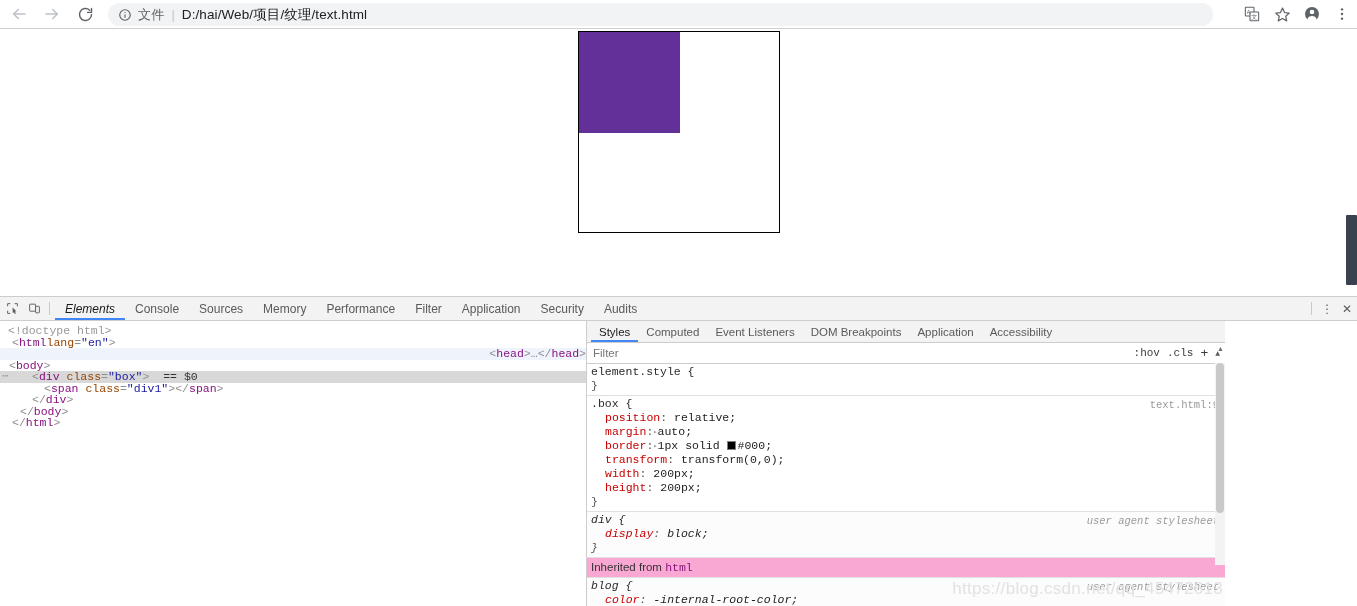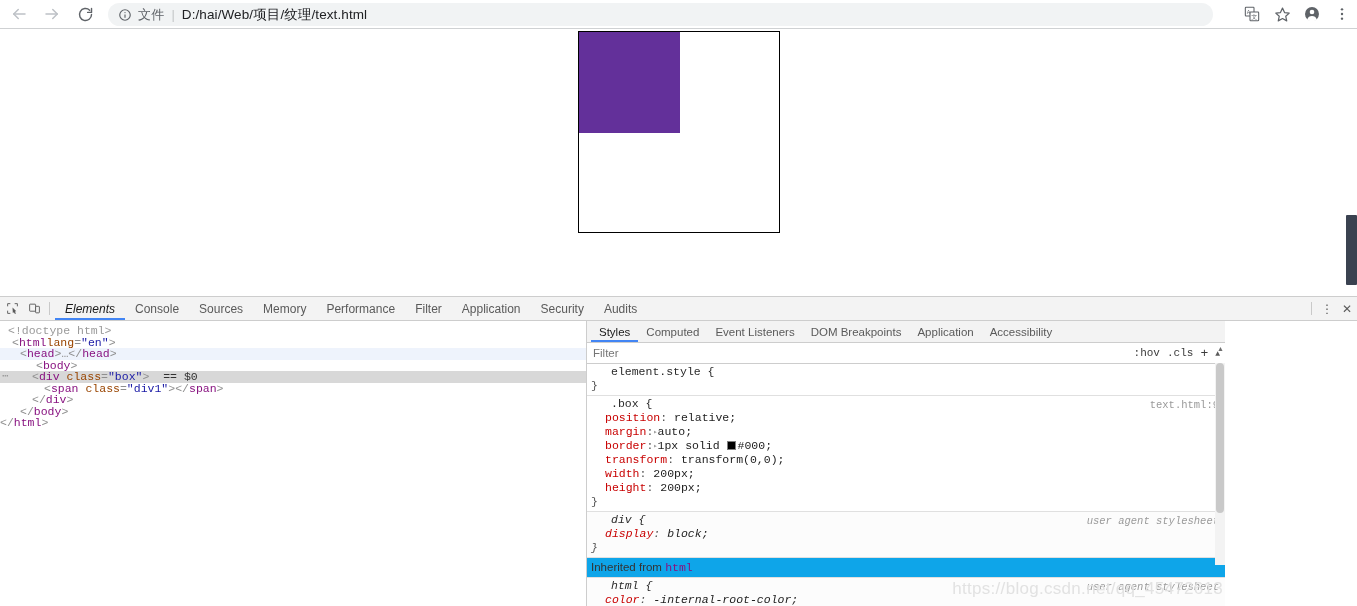--- a/index.html
+++ b/index.html
@@ -209,21 +209,21 @@
     line-height: 11.5px;
     padding-top: 4px;
   }
   .dom-line {
     height: 11.5px;
     line-height: 11.5px;
     white-space: nowrap;
     position: relative;
     padding-left: 8px;
   }
-  .dom-line.highlight-head { background: #eef3fc; }
+  .dom-line.highlight-head { background: #eef3fc; text-align: right; }
   .dom-line.selected { background: #d8d8d8; }
   .dots {
     position: absolute;
     left: 0;
     color: #9a9a9a;
     font-size: 11px;
     line-height: 11.5px;
   }
   .tok-punct { color: #8f8f8f; }
   .tok-tag   { color: #881280; }
@@ -304,21 +304,21 @@
     height: 244px;
     position: relative;
   }
   .rule {
     padding: 1px 0 2px 4px;
     border-bottom: 1px solid #e0e0e0;
     position: relative;
   }
   .rule.ua { background: #fcfcfc; }
   .rule-line { white-space: nowrap; height: 14px; }
-  .sel { color: #2b2b2b; margin-left: 20px; }
+  .sel { color: #2b2b2b; }
   .sel.ua-sel { font-style: italic; color: #2b2b2b; }
   .prop { color: #c80000; padding-left: 14px; }
   .prop.ua-prop { font-style: italic; color: #c80000; }
   .val { color: #222222; }
   .val.ua-val { font-style: italic; }
   .brace { color: #555555; }
   .brace.ua-brace { font-style: italic; }
   .origin {
     position: absolute;
     right: 6px;
@@ -337,21 +337,21 @@
     vertical-align: middle;
     position: relative;
     top: -1px;
   }
   .expand-arrow {
     color: #a0a0a0;
     font-size: 7px;
     vertical-align: middle;
   }
   .inherited-hdr {
-    background: #0ea5e9;
+    background: #f9a8d4;
     border-bottom: 1px solid #e0e0e0;
     font-family: "Liberation Sans", sans-serif;
     font-size: 11.5px;
     color: #333333;
     padding: 2px 0 2px 4px;
     white-space: nowrap;
   }
   .inherited-hdr .tagref {
     font-family: "Liberation Mono", monospace;
     color: #881280;
@@ -509,42 +509,42 @@
 
       <div class="dom-line" style="padding-left:12px">
         <span class="tok-punct">&lt;</span><span class="tok-tag">html</span><span class="tok-attr">lang</span><span class="tok-punct">=</span><span class="tok-val">"en"</span><span class="tok-punct">&gt;</span>
       </div>
 
       <div class="dom-line highlight-head" style="padding-left:20px">
         
         <span class="tok-punct">&lt;</span><span class="tok-tag">head</span><span class="tok-punct">&gt;</span><span class="tok-ellipsis">…</span><span class="tok-punct">&lt;/</span><span class="tok-tag">head</span><span class="tok-punct">&gt;</span>
       </div>
 
-      <div class="dom-line" style="padding-left:36px">
+      <div class="dom-line" style="padding-left:9px">
         
         <span class="tok-punct">&lt;</span><span class="tok-tag">body</span><span class="tok-punct">&gt;</span>
       </div>
 
       <div class="dom-line selected" style="padding-left:32px">
         <span class="dots" style="left:2px">⋯</span>
         
         <span class="tok-punct">&lt;</span><span class="tok-tag">div</span>&nbsp;<span class="tok-attr">class</span><span class="tok-punct">=</span><span class="tok-val">"box"</span><span class="tok-punct">&gt;</span>&nbsp;&nbsp;<span class="tok-dollar">== $0</span>
       </div>
 
       <div class="dom-line" style="padding-left:44px">
         <span class="tok-punct">&lt;</span><span class="tok-tag">span</span>&nbsp;<span class="tok-attr">class</span><span class="tok-punct">=</span><span class="tok-val">"div1"</span><span class="tok-punct">&gt;&lt;/</span><span class="tok-tag">span</span><span class="tok-punct">&gt;</span>
       </div>
 
       <div class="dom-line" style="padding-left:32px">
         <span class="tok-punct">&lt;/</span><span class="tok-tag">div</span><span class="tok-punct">&gt;</span>
       </div>
       <div class="dom-line" style="padding-left:20px">
         <span class="tok-punct">&lt;/</span><span class="tok-tag">body</span><span class="tok-punct">&gt;</span>
       </div>
-      <div class="dom-line" style="padding-left:0">
+      <div class="dom-line" style="padding-left:12px">
         <span class="tok-punct">&lt;/</span><span class="tok-tag">html</span><span class="tok-punct">&gt;</span>
       </div>
     </div>
 
     <div class="styles-pane">
 
       <div class="styles-tabbar">
         <div class="st-tab active">Styles</div>
         <div class="st-tab">Computed</div>
         <div class="st-tab">Event Listeners</div>
@@ -610,21 +610,21 @@
           <div class="rule-line"><span class="brace ua-brace">}</span></div>
         </div>
 
         <div class="inherited-hdr">
           <span>Inherited from</span>
           <span class="tagref">html</span>
         </div>
 
         <div class="rule ua">
           <span class="origin ua-origin">user agent stylesheet</span>
-          <div class="rule-line"><span class="sel ua-sel">html {</span></div>
+          <div class="rule-line"><span class="sel ua-sel">blog {</span></div>
           <div class="rule-line">
             <span class="prop ua-prop">color</span><span class="brace ua-brace">: </span><span class="val ua-val">-internal-root-color;</span>
           </div>
         </div>
 
       </div>
 
       <div class="styles-scrollbar">
         <div class="thumb"></div>
       </div>

